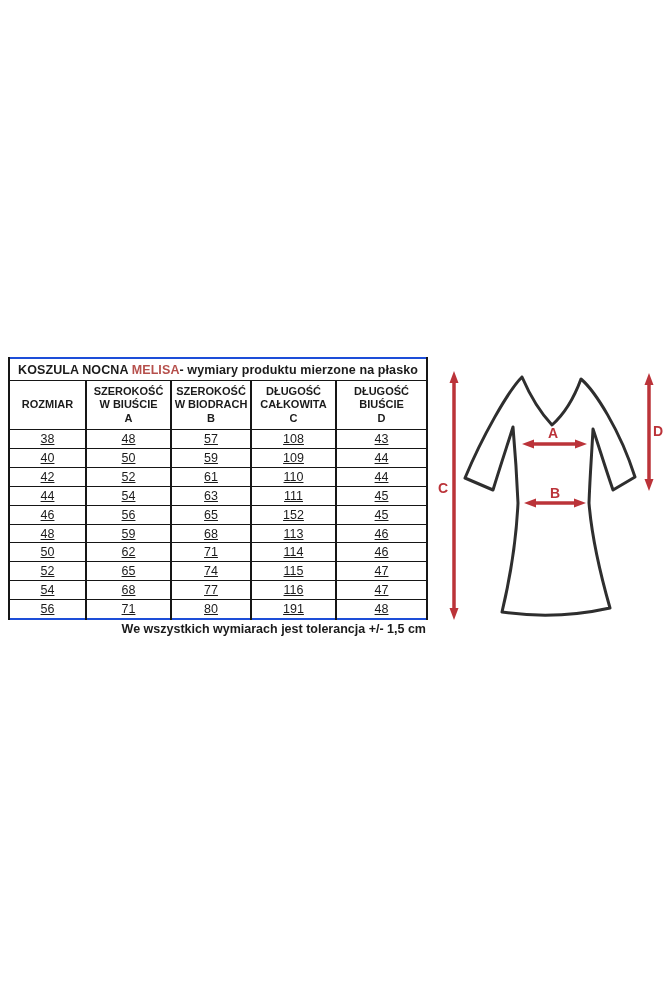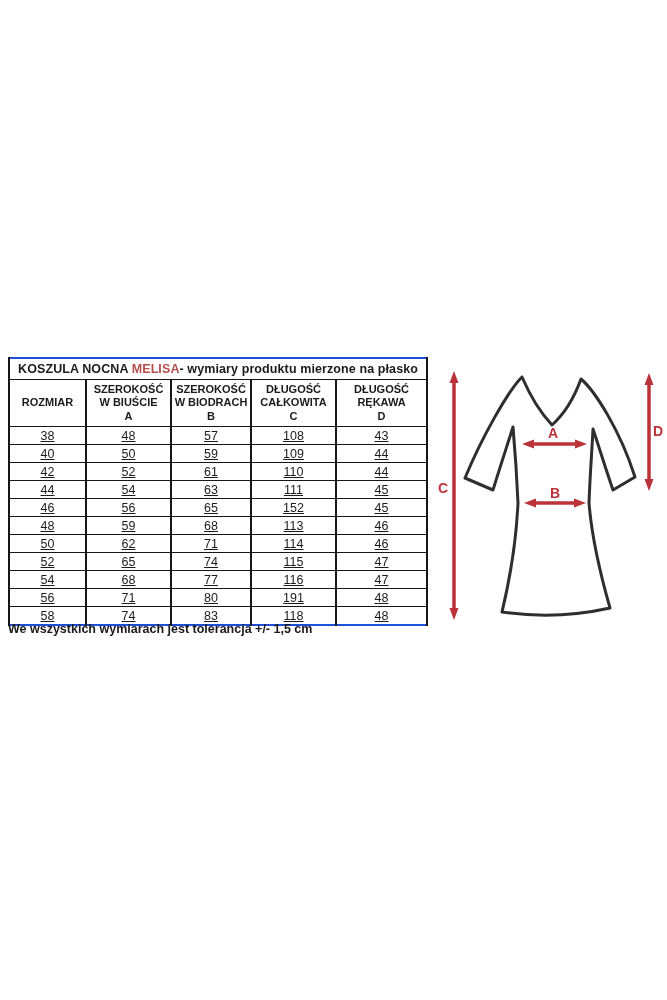--- a/index.html
+++ b/index.html
@@ -11,21 +11,21 @@
         border-collapse:collapse;table-layout:fixed;background:#ffffff;
         border:2px solid #1d4ed8;}
   .size-chart td,.size-chart th{border:1px solid #161616;border-left-width:2px;border-right-width:2px;
         text-align:center;vertical-align:middle;padding:0;}
   .title-cell{font-weight:bold;font-size:12.5px;height:20px;letter-spacing:.1px;}
   .title-cell .hl{color:#b6504c;}
   .size-chart th{font-weight:bold;font-size:11px;line-height:13.5px;height:46px;}
   .size-chart td.val{font-size:12.5px;height:17px;text-decoration:underline;}
 
   
-  .footnote{position:absolute;left:8px;top:622px;width:418px;text-align:left;
+  .footnote{position:absolute;left:8px;top:622px;width:418px;text-align:right;
         font-weight:bold;font-size:12.5px;}
 
   
   .diagram{position:absolute;left:430px;top:355px;width:237px;height:290px;}
   .diagram svg{position:absolute;left:0;top:0;}
   .dim-label{position:absolute;transform:translate(-50%,-50%);color:#bb3339;
         font-weight:bold;font-size:14px;line-height:14px;}
   .lbl-a{left:123px;top:78px;}
   .lbl-b{left:125px;top:138px;}
   .lbl-c{left:13px;top:133px;}
@@ -62,21 +62,21 @@
         <div>W BIODRACH</div>
         <div>B</div>
       </th>
       <th>
         <div>DŁUGOŚĆ</div>
         <div>CAŁKOWITA</div>
         <div>C</div>
       </th>
       <th>
         <div>DŁUGOŚĆ</div>
-        <div>RĘKAWA</div>
+        <div>BIUŚCIE</div>
         <div>D</div>
       </th>
     </tr>
     <tr>
       <td class="val">38</td>
       <td class="val">48</td>
       <td class="val">57</td>
       <td class="val">108</td>
       <td class="val">43</td>
     </tr>
@@ -134,27 +134,20 @@
       <td class="val">68</td>
       <td class="val">77</td>
       <td class="val">116</td>
       <td class="val">47</td>
     </tr>
     <tr>
       <td class="val">56</td>
       <td class="val">71</td>
       <td class="val">80</td>
       <td class="val">191</td>
-      <td class="val">48</td>
-    </tr>
-    <tr>
-      <td class="val">58</td>
-      <td class="val">74</td>
-      <td class="val">83</td>
-      <td class="val">118</td>
       <td class="val">48</td>
     </tr>
   </tbody>
     </table>
 
   <div class="footnote">We wszystkich wymiarach jest tolerancja +/- 1,5 cm</div>
 
   <div class="diagram">
     <svg width="237" height="290" viewBox="0 0 237 290">
 

